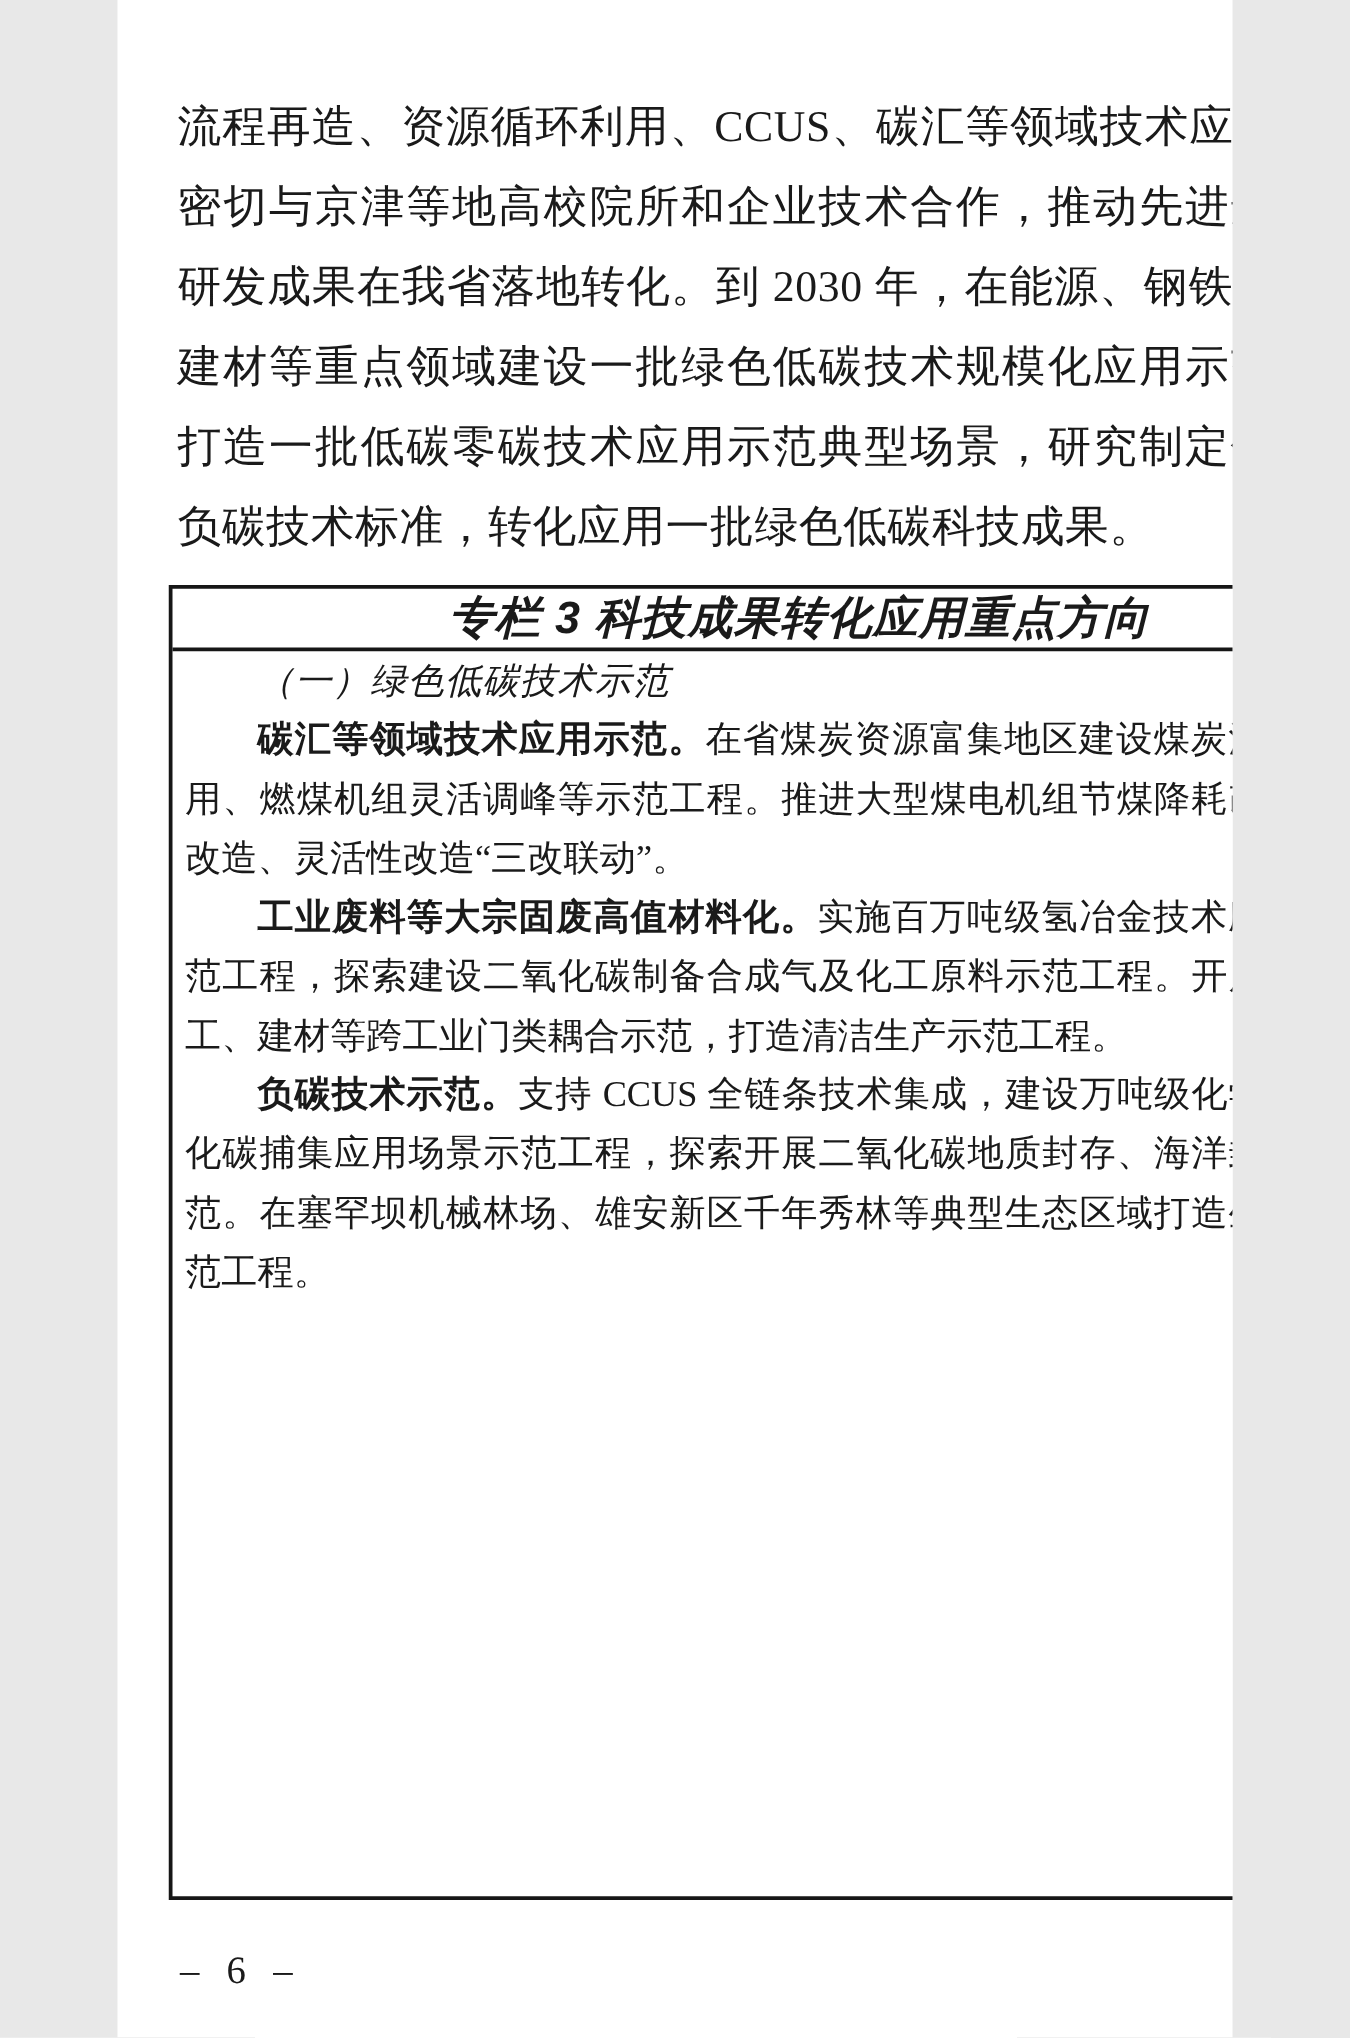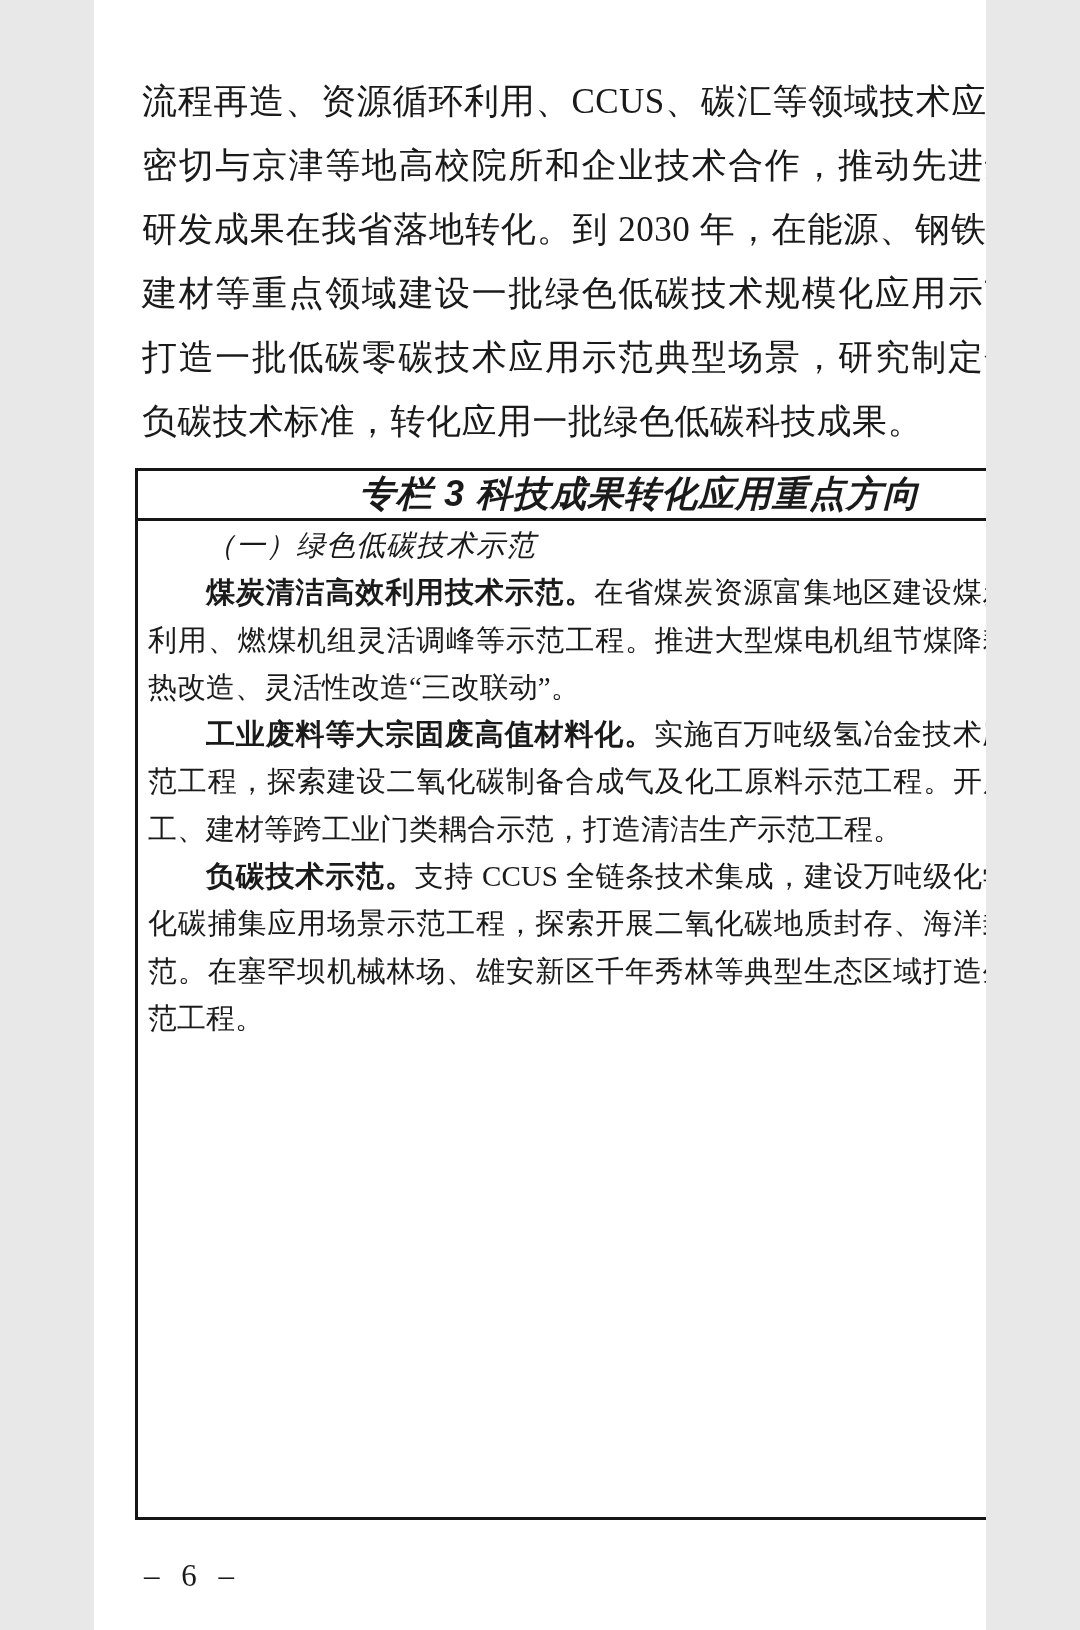--- a/index.html
+++ b/index.html
@@ -90,21 +90,21 @@
 
   <div class="body-text">
     <p>流程再造、资源循环利用、CCUS、碳汇等领域技术应用示范，密切与京津等地高校院所和企业技术合作，推动先进适用技术研发成果在我省落地转化。到 2030 年，在能源、钢铁、化工、建材等重点领域建设一批绿色低碳技术规模化应用示范工程，打造一批低碳零碳技术应用示范典型场景，研究制定低碳零碳负碳技术标准，转化应用一批绿色低碳科技成果。</p>
   </div>
 
   <div class="panel">
     <div class="panel-title">专栏 3 科技成果转化应用重点方向</div>
     <div class="panel-body">
 
     <p class="sec-heading">（一）绿色低碳技术示范</p>
-        <p class="sec-item"><strong class="lead">煤炭清洁高效利用技术示范。</strong><span>在省煤炭资源富集地区建设煤炭清洁高效利用、燃煤机组灵活调峰等示范工程。推进大型煤电机组节煤降耗改造、供热改造、灵活性改造“三改联动”。</span></p>
+        <p class="sec-item"><strong class="lead">碳汇等领域技术应用示范。</strong><span>在省煤炭资源富集地区建设煤炭清洁高效利用、燃煤机组灵活调峰等示范工程。推进大型煤电机组节煤降耗改造、供热改造、灵活性改造“三改联动”。</span></p>
         <p class="sec-item"><strong class="lead">工业废料等大宗固废高值材料化。</strong><span>实施百万吨级氢冶金技术应用场景示范工程，探索建设二氧化碳制备合成气及化工原料示范工程。开展钢铁、化工、建材等跨工业门类耦合示范，打造清洁生产示范工程。</span></p>
         <p class="sec-item"><strong class="lead">负碳技术示范。</strong><span>支持 CCUS 全链条技术集成，建设万吨级化学吸收二氧化碳捕集应用场景示范工程，探索开展二氧化碳地质封存、海洋封存技术示范。在塞罕坝机械林场、雄安新区千年秀林等典型生态区域打造生态碳汇示范工程。</span></p>
       </div>
   </div>
 
   <div class="page-number">– 6 –</div>
 
 </div>
 
 </body></html>

